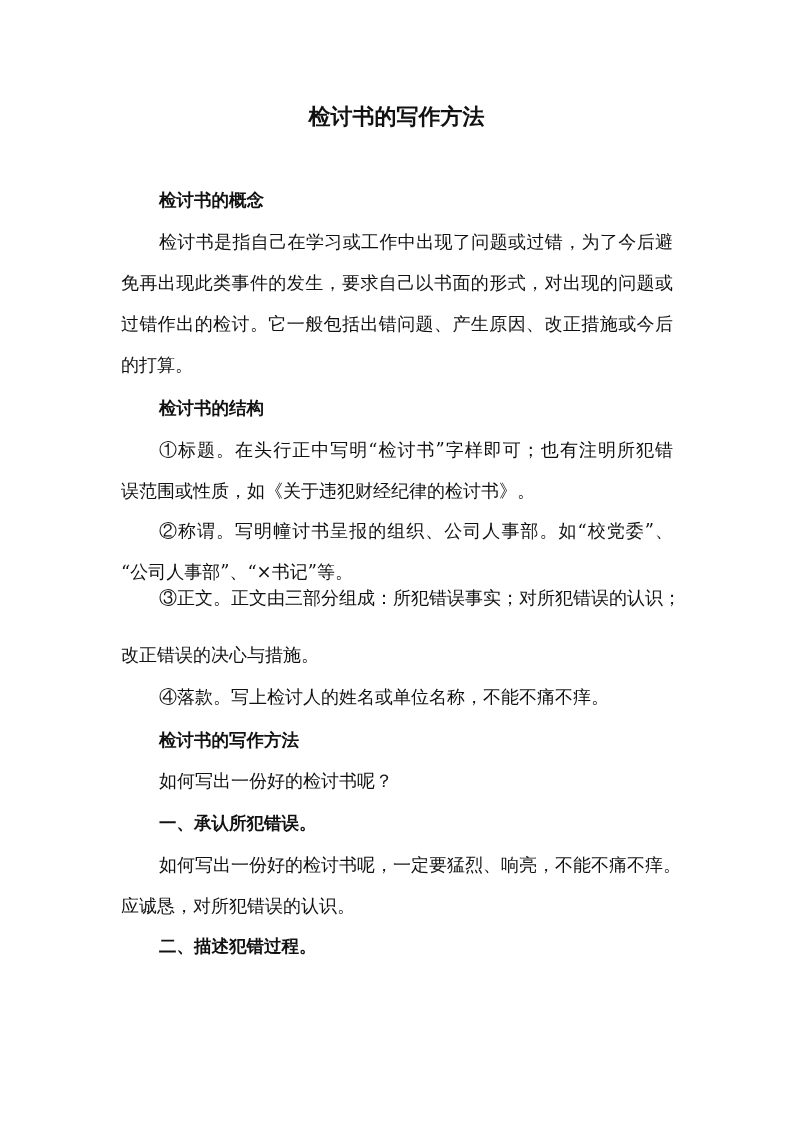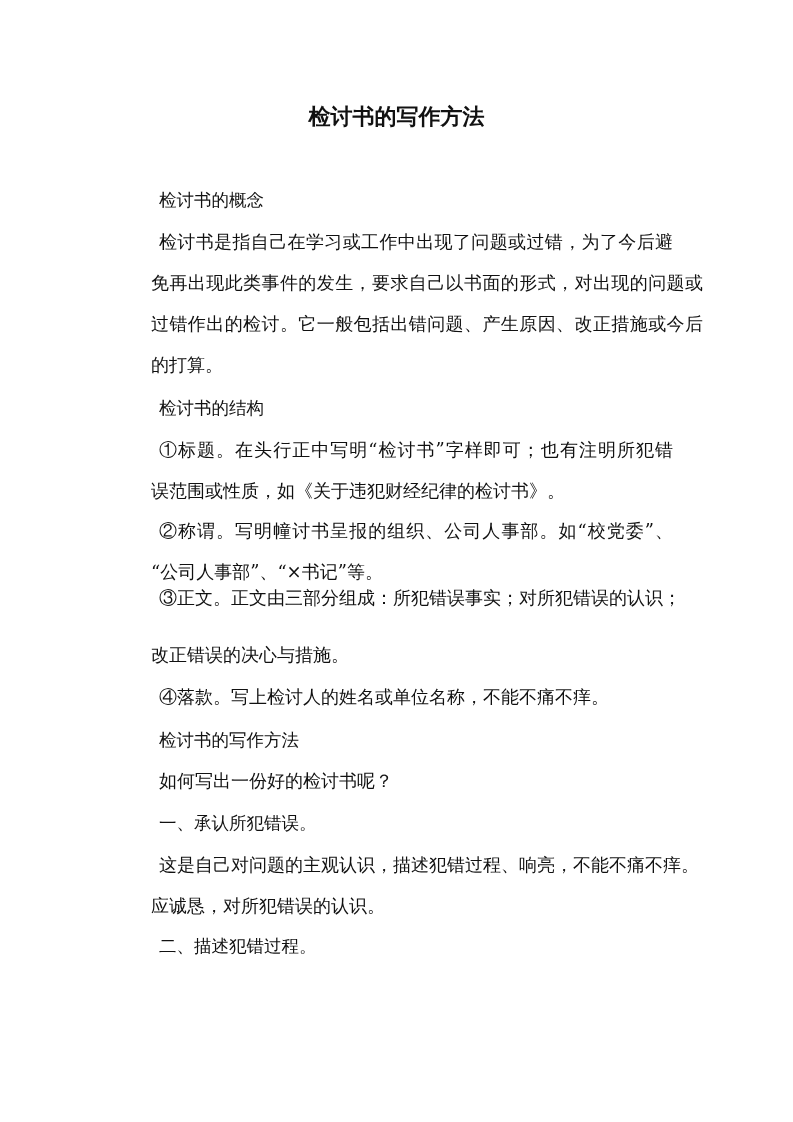--- a/index.html
+++ b/index.html
@@ -1,23 +1,23 @@
 <!DOCTYPE html>
 <html><head>
 <meta charset="utf-8">
 <style>
   html, body { margin:0; padding:0; background:#ffffff; }
   body { width:793px; height:1122px; position:relative; overflow:hidden;
          font-family:"DejaVu Serif","Liberation Serif",serif; color:#111; }
   .line { position:absolute; left:0; white-space:nowrap; font-size:18px; line-height:24px; }
   .title { position:absolute; left:0; width:793px; top:103px; text-align:center;
            font-family:"DejaVu Sans","Liberation Sans",sans-serif; font-weight:bold; font-size:22px; line-height:28px; }
-  .h { font-family:"DejaVu Sans","Liberation Sans",sans-serif; font-weight:normal; font-size:17.5px; }
+  .h { font-family:"DejaVu Sans","Liberation Sans",sans-serif; font-weight:bold; font-size:17.5px; }
   .ind { left:159px; }
-  .noind { left:121px;margin-left:30px; }
+  .noind { left:121px; }
   .just { width:552px; text-align:justify; text-align-last:justify; }
   .justi { width:514px; text-align:justify; text-align-last:justify; }
 </style>
 </head>
 <body>
 
 <div>
   <div class="title">检讨书的写作方法</div>
 
   <div class="line h ind" style="top:188px">检讨书的概念</div>
@@ -32,17 +32,17 @@
   <div class="line ind justi" style="top:519px">②称谓。写明幢讨书呈报的组织、公司人事部。如“校党委”、</div>
   <div class="line noind" style="top:560px">“公司人事部”、“×书记”等。</div>
   <div class="line ind justi" style="top:586px">③正文。正文由三部分组成：所犯错误事实；对所犯错误的认识；</div>
   <div class="line noind" style="top:643px">改正错误的决心与措施。</div>
   <div class="line ind" style="top:685px">④落款。写上检讨人的姓名或单位名称，不能不痛不痒。</div>
 
   <div class="line h ind" style="top:728px">检讨书的写作方法</div>
   <div class="line ind" style="top:769px">如何写出一份好的检讨书呢？</div>
 
   <div class="line h ind" style="top:811px">一、承认所犯错误。</div>
-  <div class="line ind justi" style="top:853px">这是自己对问题的主观认识，描述犯错过程、响亮，不能不痛不痒。</div>
+  <div class="line ind justi" style="top:853px">如何写出一份好的检讨书呢，一定要猛烈、响亮，不能不痛不痒。</div>
   <div class="line noind" style="top:894px">应诚恳，对所犯错误的认识。</div>
 
   <div class="line h ind" style="top:934px">二、描述犯错过程。</div>
 </div>
 
 </body></html>

